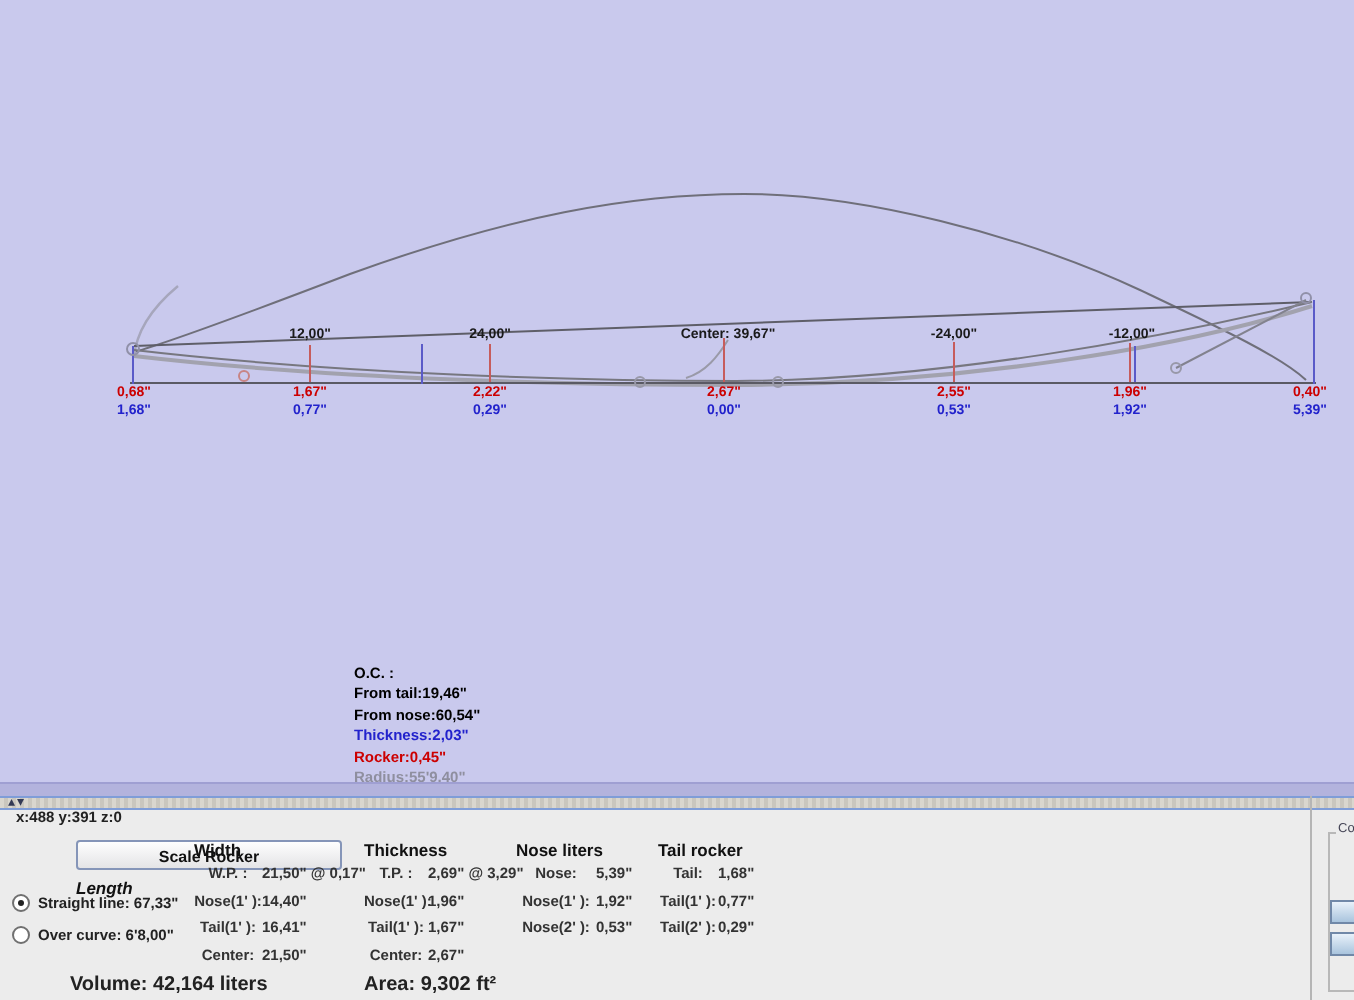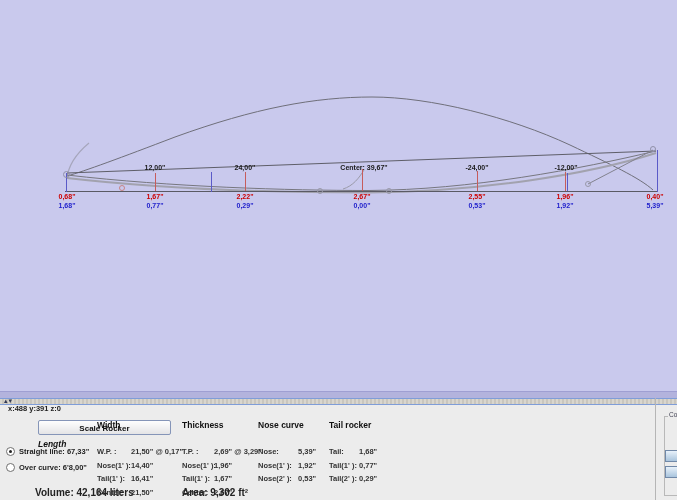--- a/index.html
+++ b/index.html
@@ -46,21 +46,21 @@
     font-size:8px;font-weight:600;color:#111;text-align:center;line-height:13px;cursor:pointer;
   }
   .sec-heading{position:absolute;font-size:8.5px;font-weight:bold;color:#111;white-space:nowrap;}
   .radio-row{position:absolute;display:flex;align-items:center;cursor:pointer;}
   .radio-circle{width:9px;height:9px;border-radius:50%;border:1px solid #707070;
     background:#fff;box-sizing:border-box;margin-right:4px;position:relative;}
   .radio-circle.sel::after{content:"";position:absolute;left:2px;top:2px;width:3px;height:3px;
     border-radius:50%;background:#222;}
   .radio-text{font-size:7.5px;font-weight:600;color:#222;white-space:nowrap;}
   .col{position:absolute;top:420px;}
-  .col .rows{position:absolute;top:25px;left:0;}
+  .col .rows{position:absolute;top:10px;left:0;text-align:center;}
   .m-row{display:flex;font-size:7.5px;font-weight:600;color:#333;height:13.6px;align-items:center;white-space:nowrap;}
   .m-row .lbl{flex:none;}
   .bold-line{position:absolute;font-size:10px;font-weight:bold;color:#222;white-space:nowrap;}
   
   .right-divider{position:absolute;left:655px;top:398px;width:1px;height:102px;background:#b5b5b5;}
   .right-groupbox{position:absolute;left:664px;top:416px;width:20px;height:80px;
     border:1px solid #b8b8b8;border-right:none;box-sizing:border-box;}
   .right-group-label{position:absolute;left:668px;top:411px;font-size:6.5px;color:#445;background:#ececec;padding:0 1px;}
   .mini-btn{position:absolute;left:665px;width:14px;height:12px;
     background:linear-gradient(#e8f1fa,#a9c4dd);border:1px solid #7088a8;box-sizing:border-box;cursor:pointer;}
@@ -126,20 +126,28 @@
   <div class="st-blue" style="left:245px;">0,29"</div>
   <div class="st-red" style="left:362px;">2,67"</div>
   <div class="st-blue" style="left:362px;">0,00"</div>
   <div class="st-red" style="left:477px;">2,55"</div>
   <div class="st-blue" style="left:477px;">0,53"</div>
   <div class="st-red" style="left:565px;">1,96"</div>
   <div class="st-blue" style="left:565px;">1,92"</div>
   <div class="st-red" style="left:655px;">0,40"</div>
   <div class="st-blue" style="left:655px;">5,39"</div>
 
+  <div class="oc-block">
+    <div class="oc-line">O.C. :</div>
+    <div class="oc-line">From tail:19,46"</div>
+    <div class="oc-line">From nose:60,54"</div>
+    <div class="oc-line oc-thickness">Thickness:2,03"</div>
+    <div class="oc-line oc-rocker">Rocker:0,45"</div>
+    <div class="oc-line oc-radius">Radius:55'9,40"</div>
+  </div>
 </div>
 
 <div class="purple-strip"></div>
 <div class="splitter">
   <span class="splitter-arrows">▴▾</span>
 </div>
 <div class="statusbar">x:488 y:391 z:0</div>
 
 <button class="scale-btn">Scale Rocker</button>
 
@@ -194,21 +202,21 @@
       </div>
     <div class="m-row">
         <span class="lbl" style="width:32px;">Center:</span>
         <span>2,67"</span>
       </div>
   </div>
 </div>
 <div class="bold-line" style="left:182px;top:487px;">Area: 9,302 ft²</div>
 
 <div class="col" style="left:258px;">
-  <div class="sec-heading" style="left:0;top:0;">Nose curve</div>
+  <div class="sec-heading" style="left:0;top:0;">Nose liters</div>
   <div class="rows">
     <div class="m-row">
         <span class="lbl" style="width:40px;">Nose:</span>
         <span>5,39"</span>
       </div>
     <div class="m-row">
         <span class="lbl" style="width:40px;">Nose(1' ):</span>
         <span>1,92"</span>
       </div>
     <div class="m-row">

